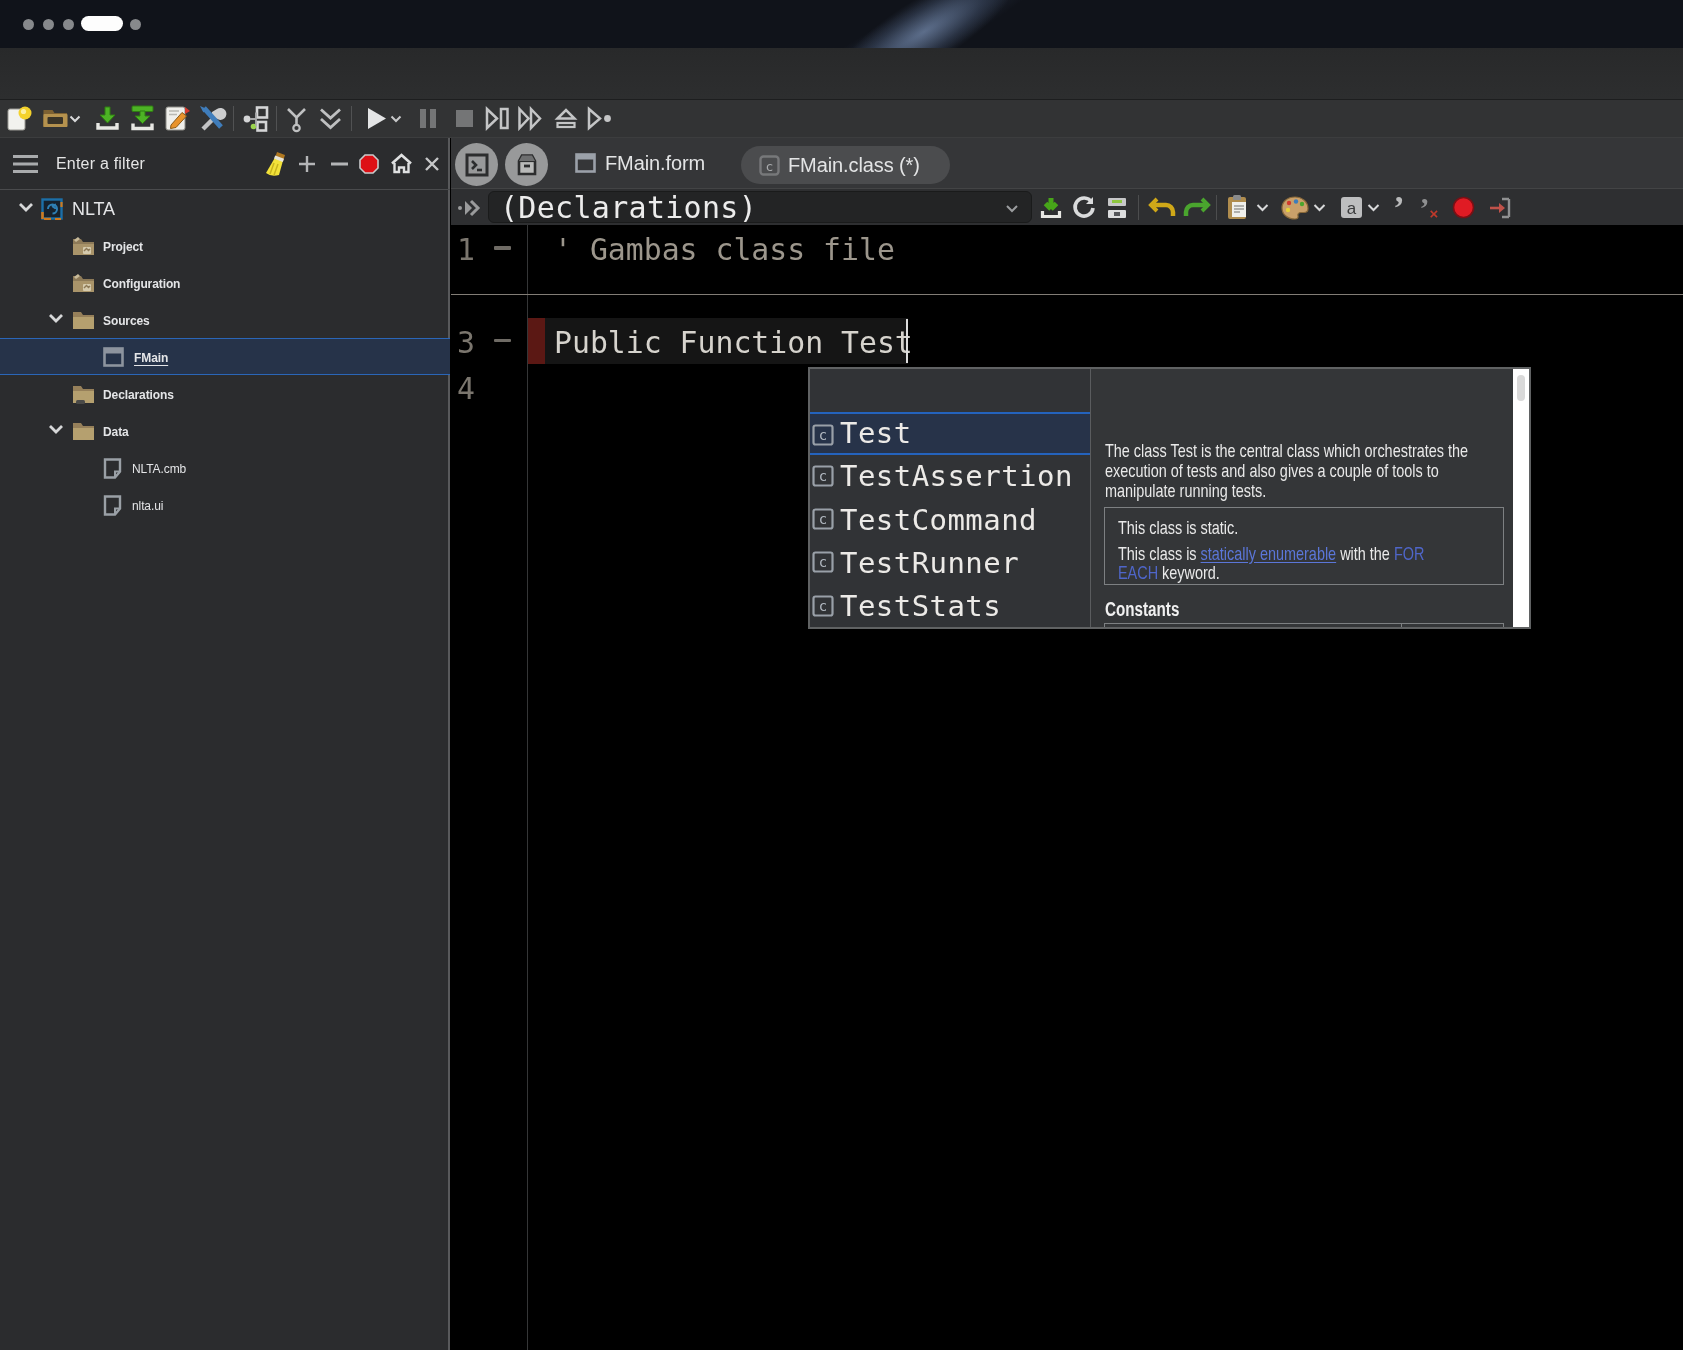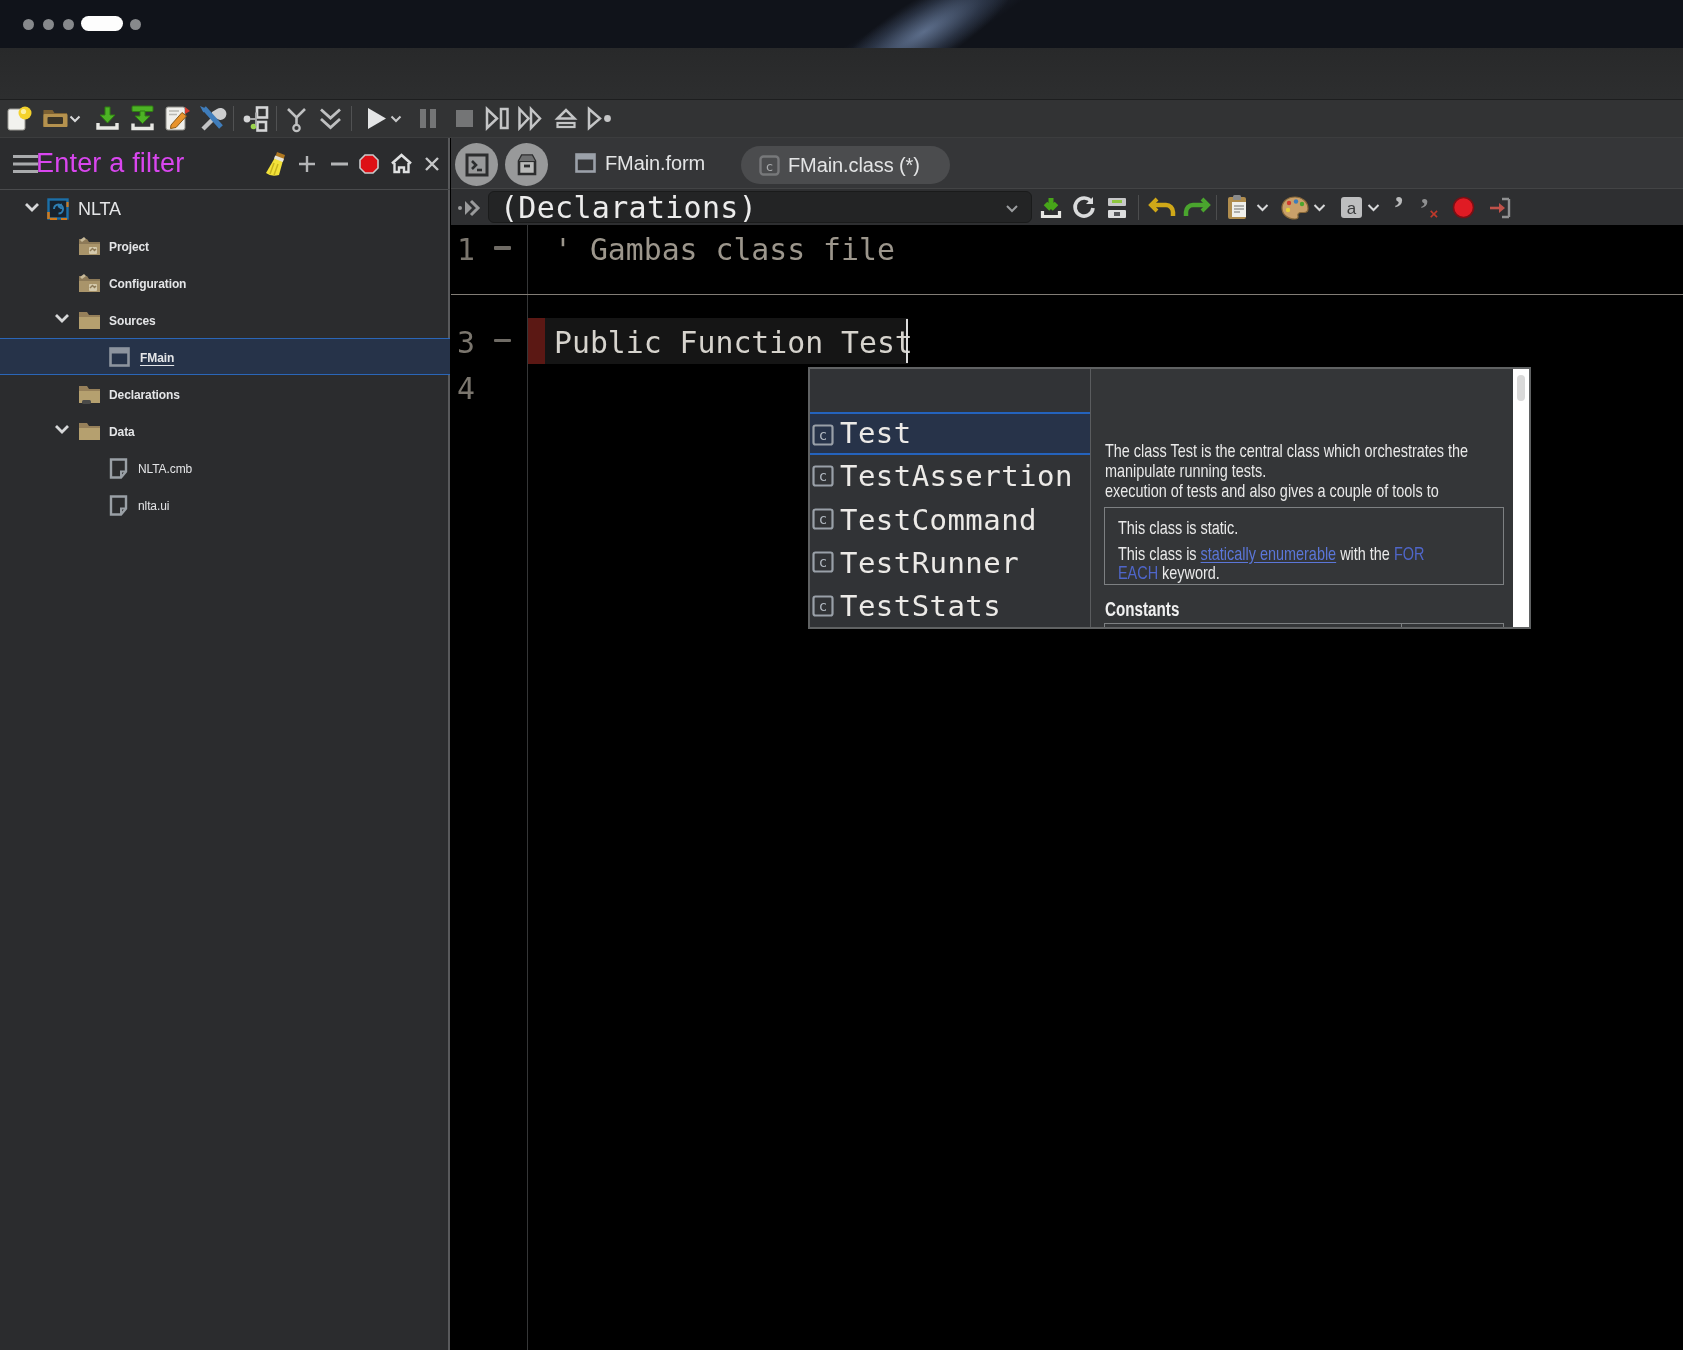--- a/index.html
+++ b/index.html
@@ -26,24 +26,24 @@
      border-bottom:1px solid #3c3d3e;}
   .tbtn{position:absolute;top:0;height:37px;display:flex;align-items:center;justify-content:center;}
   .tsep{position:absolute;top:6px;width:1px;height:25px;background:#515253;}
 
   
   .sidebar{position:absolute;left:0;top:138px;width:450px;height:1212px;background:#2b2c2e;}
   .sidebar .edge{position:absolute;right:0;top:0;width:2px;height:1212px;background:#58595b;}
   .filterbar{position:absolute;left:0;top:0;width:450px;height:51px;}
   .filterbar .hline{position:absolute;left:0;top:51px;width:450px;height:1px;background:#4a4b4d;}
   .f-ic{position:absolute;top:0;height:51px;display:flex;align-items:center;justify-content:center;}
-  .filter-placeholder{position:absolute;left:36px;top:0;height:51px;display:flex;align-items:center;
-     color:#d946ef;font-size:27px;letter-spacing:.2px;}
+  .filter-placeholder{position:absolute;left:56px;top:0;height:51px;display:flex;align-items:center;
+     color:#e5e5e5;font-size:16px;letter-spacing:.2px;}
   .tree{position:absolute;left:0;top:53px;width:450px;}
-  .trow{position:absolute;left:12px;width:514px;height:37px;}
+  .trow{position:absolute;left:6px;width:514px;height:37px;}
   .trow .chev{position:absolute;top:11px;}
   .trow .ticon{position:absolute;top:7px;}
   .trow .tlabel{position:absolute;top:0;height:37px;display:flex;align-items:center;
      color:#e4e5e7;font-size:12px;letter-spacing:-0.1px;}
   .trow .bold{font-weight:bold;}
   .tsel{position:absolute;left:0;width:450px;height:37px;background:#263349;
      border-top:1.5px solid #2a66b8;border-bottom:1.5px solid #2a66b8;box-sizing:border-box;}
   .fmain-label{color:#e9eef6;text-decoration:underline;text-underline-offset:3px;}
 
   
@@ -614,22 +614,22 @@
               <rect x="1.5" y="1.5" width="19" height="19" rx="2" fill="none" stroke="#99a0a8" stroke-width="2.2"></rect>
               <text x="11" y="16" font-family="DejaVu Sans Mono, monospace" font-size="14" fill="#b3bac2" text-anchor="middle">c</text>
             </svg>
           </span>
           <span class="plabel">TestStats</span>
         </div>
       </div>
       <div class="pdoc">
         <div class="doc-desc">
           <div><span class="squash">The class Test is the central class which orchestrates the</span></div>
+          <div><span class="squash">execution of tests and also gives a couple of tools to</span></div>
           <div><span class="squash">manipulate running tests.</span></div>
-          <div><span class="squash">execution of tests and also gives a couple of tools to</span></div>
         </div>
         <div class="doc-box">
           <div class="bl1"><span class="squash">This class is static.</span></div>
           <div class="bl2">
             <div><span class="squash"><span>This class is </span><a class="doclink">statically enumerable</a><span> with the </span><span class="dockw">FOR</span></span></div>
             <div><span class="squash"><span class="dockw">EACH</span><span> keyword.</span></span></div>
           </div>
         </div>
         <div class="doc-h"><span class="squash">Constants</span></div>
         <div class="doc-tbl-h"></div>

